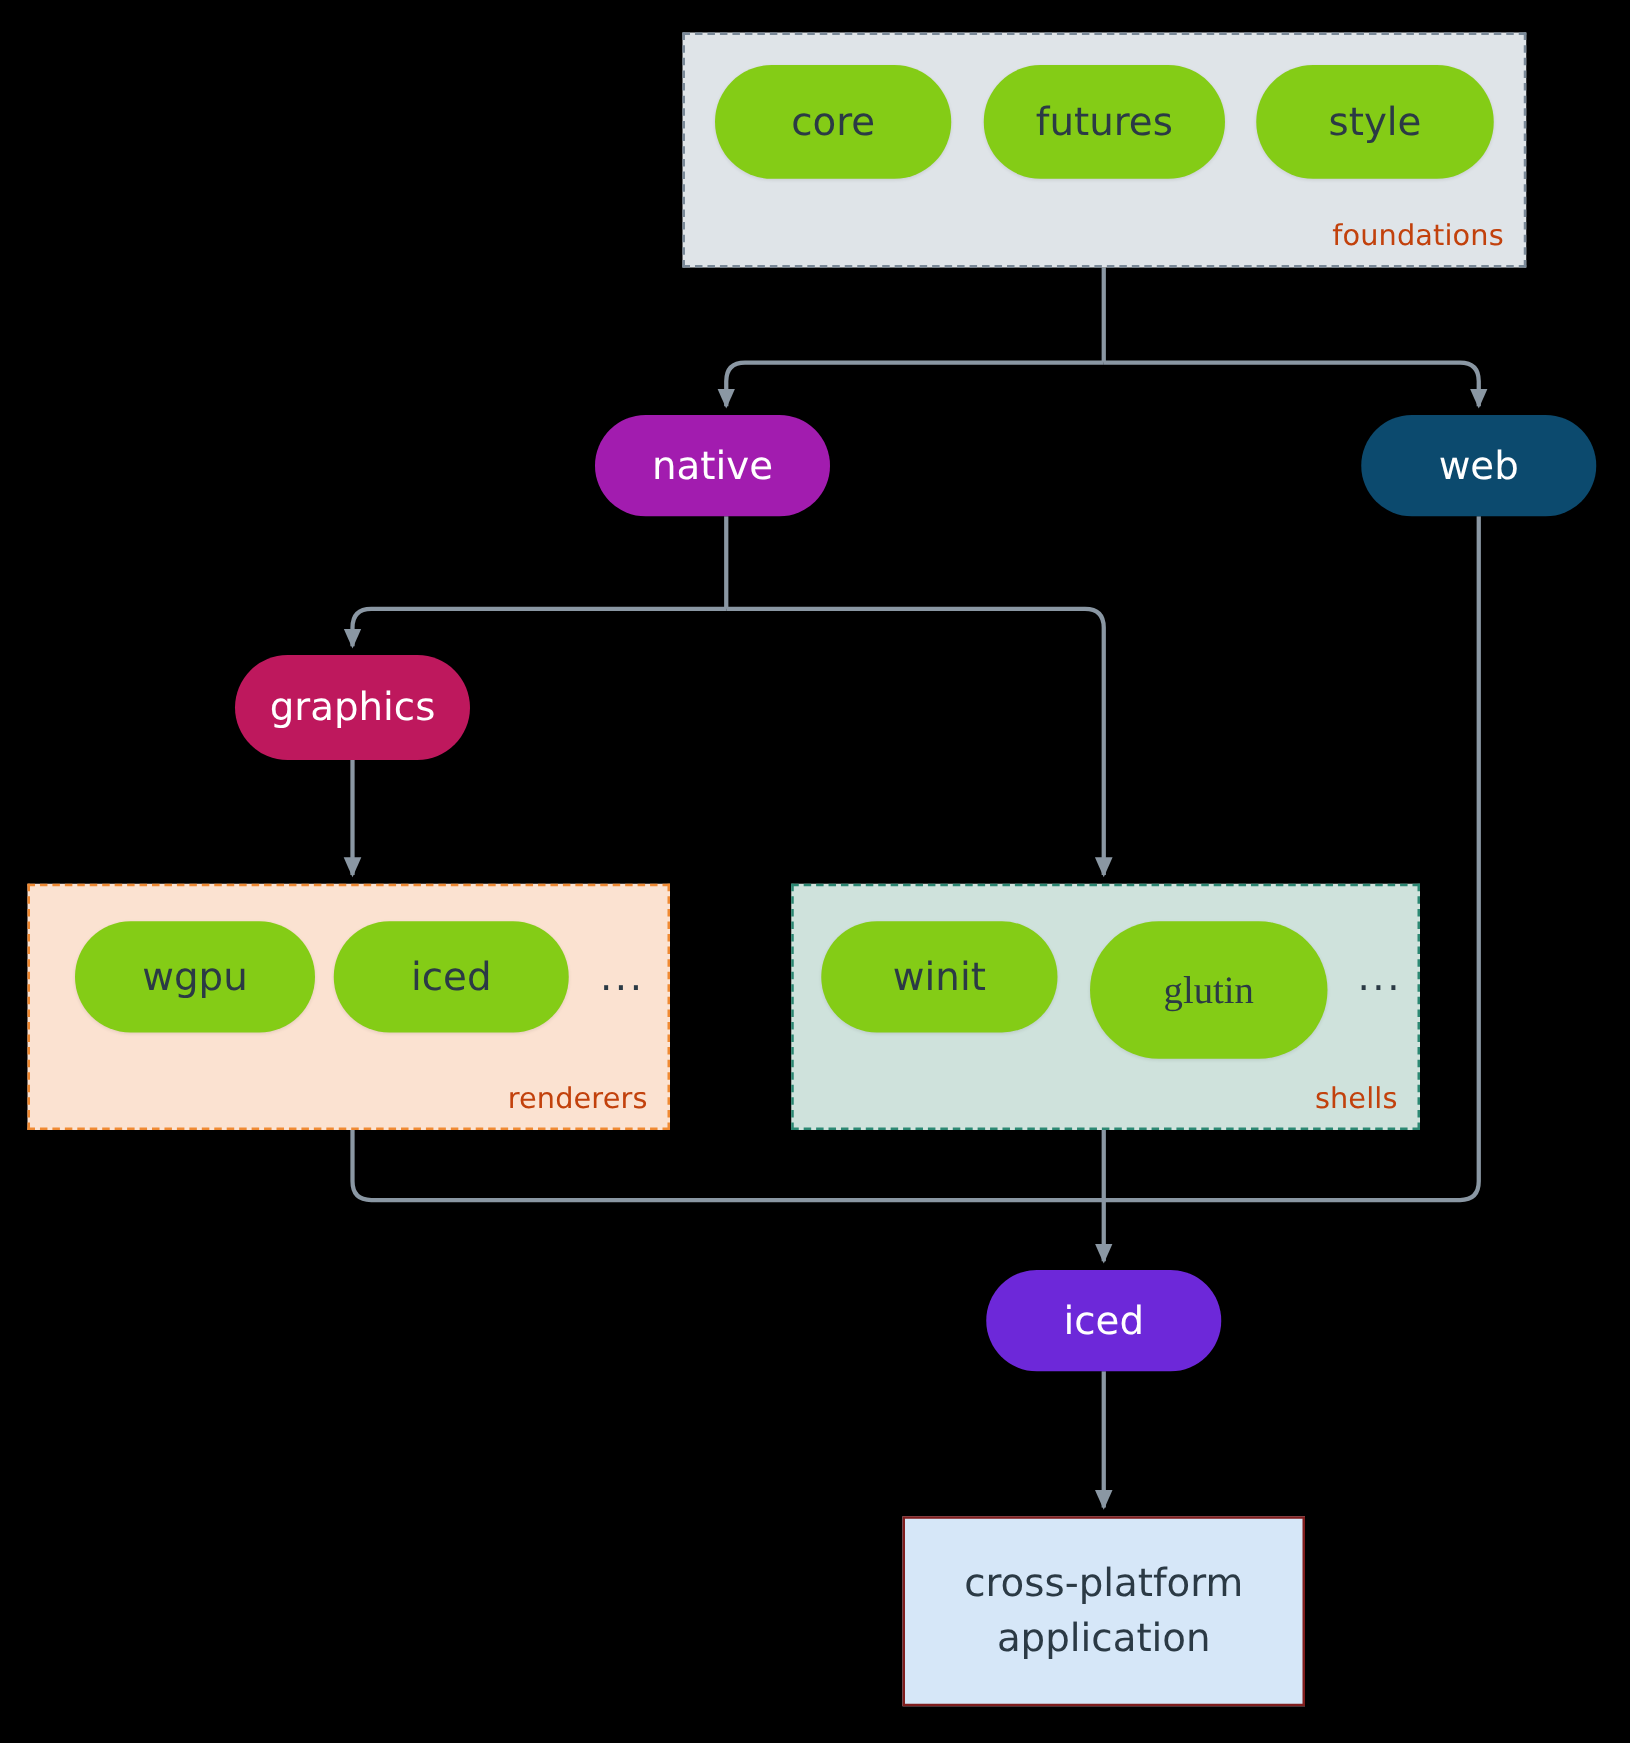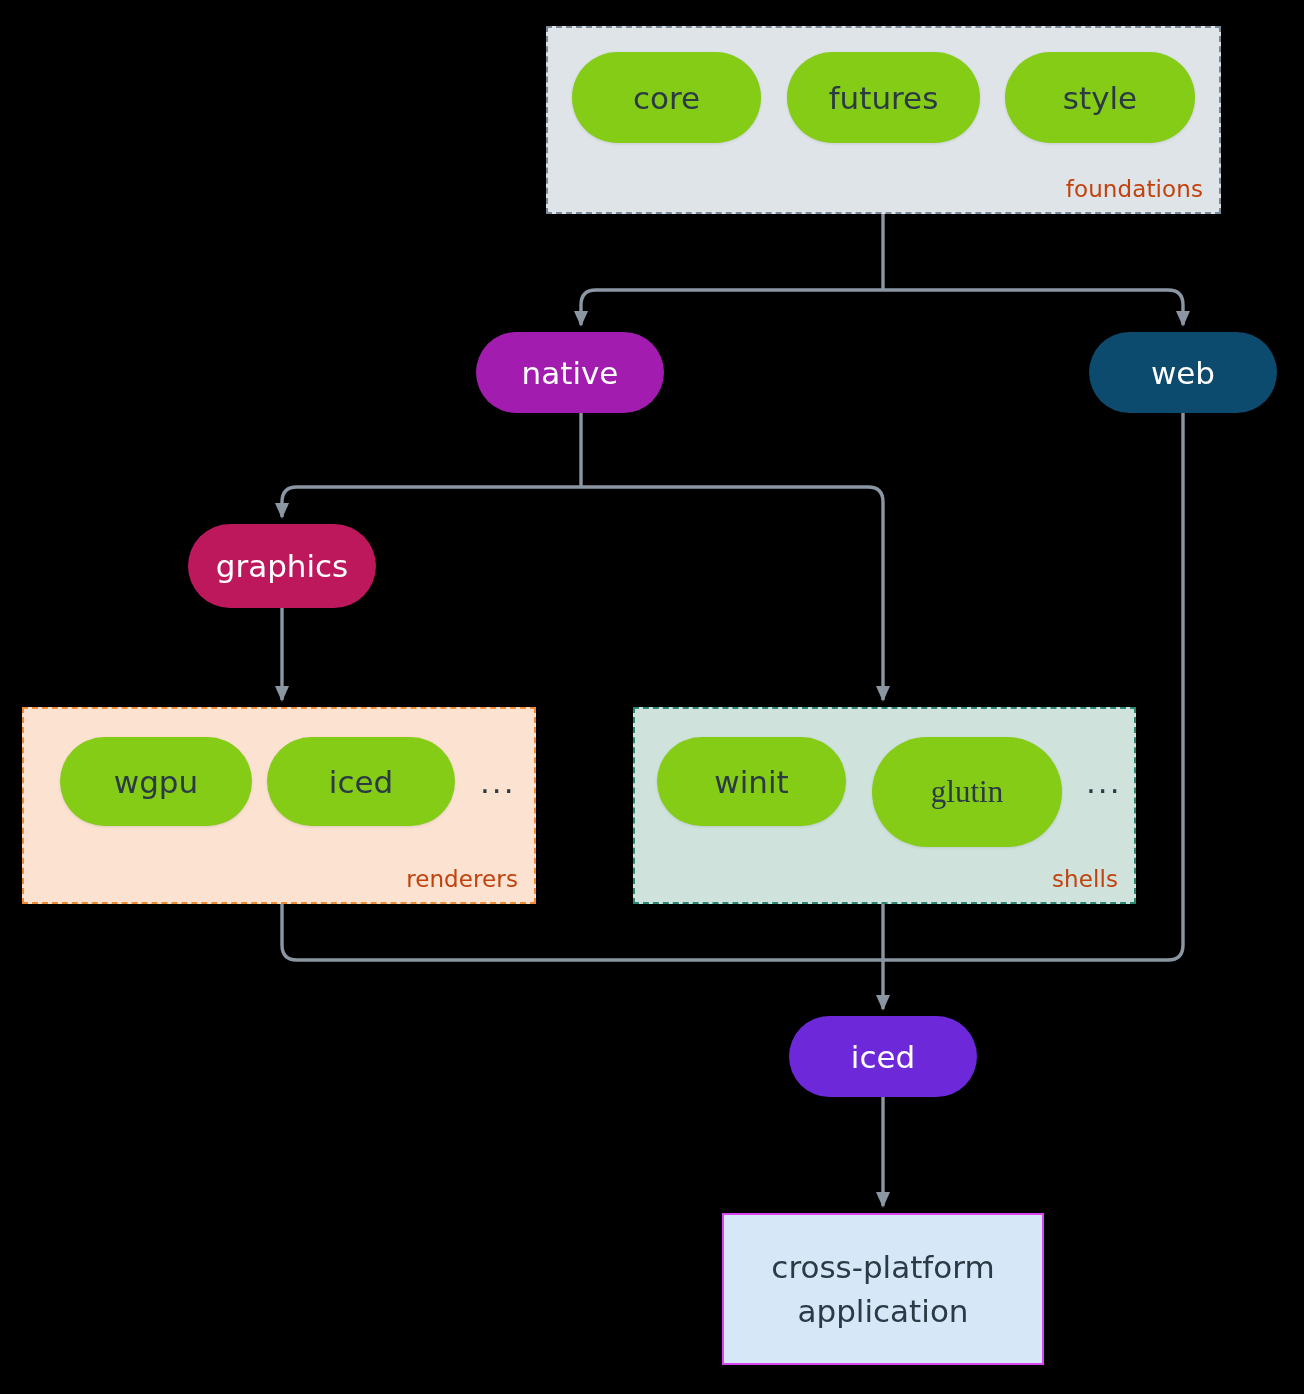--- a/index.html
+++ b/index.html
@@ -86,21 +86,21 @@
   .pill-web    { left: 1089px; top: 332px; width: 188px; height: 81px; background: #0c4a6e; }
   .pill-graphics { left: 188px; top: 524px; width: 188px; height: 84px; background: #be185d; }
   .pill-iced   { left: 789px; top: 1016px; width: 188px; height: 81px; background: #6d28d9; }
 
   
   .rect-box {
     position: absolute;
     box-sizing: border-box;
     left: 722px; top: 1213px; width: 322px; height: 152px;
     background: #d6e7f8;
-    border: 2px solid #d946ef;
+    border: 2px solid #7f1d1d;
     display: flex;
     flex-direction: column;
     align-items: center;
     justify-content: center;
     font-size: 31px;
     color: #2b3a45;
     line-height: 1.42;
   }
 
   

